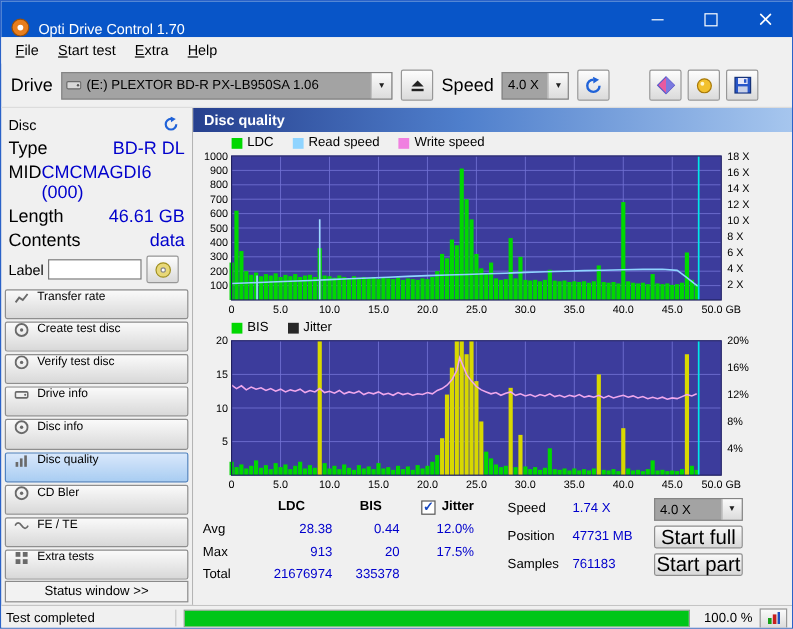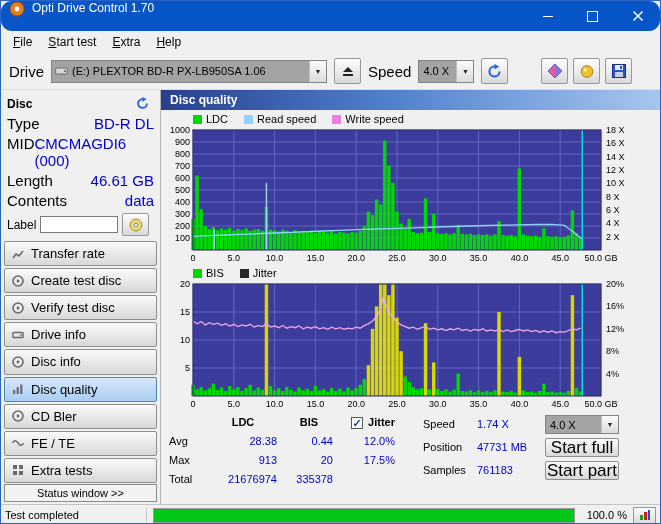--- a/index.html
+++ b/index.html
@@ -1,19 +1,19 @@
 <!DOCTYPE html>
 <html><head>
 <meta charset="utf-8">
 <style>
   html,body{margin:0;padding:0;background:#9a9a9a;}
   .window{position:relative;width:661px;height:524px;background:#f0f0f0;border:1px solid #2a62c8;
     box-sizing:border-box;font-family:"Liberation Sans",sans-serif;font-size:12px;color:#000;overflow:hidden;}
   
-  .titlebar{height:30px;background:#0855c8;display:flex;align-items:flex-start;color:#fff;border-radius:11px;}
+  .titlebar{height:30px;background:#0855c8;display:flex;align-items:flex-end;color:#fff;}
   .app-icon{margin:0 7px 0 8px;display:flex;}
   .title-text{font-size:12px;}
   .win-controls{margin-left:auto;display:flex;height:100%;}
   .win-btn{width:45px;height:100%;display:flex;align-items:center;justify-content:center;}
   .glyph-min{width:10px;height:1px;background:#fff;display:block;}
   .glyph-max{width:9px;height:9px;border:1px solid #fff;display:block;}
   
   .menubar{height:22px;display:flex;align-items:center;padding-left:4px;background:#f0f0f0;}
   .menu-item{display:inline-block;padding:3px 8px;cursor:default;}
   .menu-item::first-letter{text-decoration:underline;}
@@ -27,30 +27,30 @@
   .drive-combo{width:276px;}
   .speed-combo{width:56px;}
   .drive-ic{margin-left:3px;display:flex;}
   .tool-btn{width:27px;height:26px;border:1px solid #979797;border-radius:2px;
     background:linear-gradient(#fdfdfd,#dadada);display:flex;align-items:center;justify-content:center;box-sizing:border-box;}
   .tb-group{margin-left:26px;display:flex;gap:5px;}
   
   .main{display:flex;height:414px;}
   .sidebar{width:160px;box-sizing:border-box;border-right:1px solid #b4b4b4;display:flex;flex-direction:column;padding:3px 3px 2px 3px;}
   .disc-header{display:flex;align-items:center;justify-content:space-between;height:21px;padding:0 3px;}
-  .disc-title{font-weight:bold;}
+  .disc-title{font-weight:normal;}
   .icon-btn{width:22px;height:19px;display:flex;align-items:center;justify-content:center;border:1px solid transparent;}
   .info-row{display:flex;justify-content:space-between;font-size:15px;padding:1px 3px 2px 3px;}
   .info-val{color:#0000cc;}
   .label-row{display:flex;align-items:center;gap:4px;padding:2px 3px 4px 3px;}
   .label-input{width:78px;height:17px;border:1px solid #7a7a7a;font-size:11px;padding:0 2px;box-sizing:border-box;font-family:"Liberation Sans",sans-serif;}
   .cd-btn{width:25px;height:21px;border:1px solid #979797;border-radius:2px;background:linear-gradient(#fdfdfd,#dadada);
     display:flex;align-items:center;justify-content:center;}
   .side-btn{height:26px;margin:1px 0;border:1px solid #8e8e8e;border-radius:2px;
-    background:linear-gradient(#fafafa,#d8d8d8);display:flex;align-items:center;gap:7px;padding:0 7px;font-size:13px;cursor:default;}
+    background:linear-gradient(#fafafa,#d8d8d8);display:flex;gap:7px;padding:0 7px;font-size:10px;cursor:default;}
   .side-btn.active{background:linear-gradient(#d9e8fb,#a9cdf2);border-color:#4f82c0;}
   .status-btn{margin-top:auto;height:18px;border:1px solid #8a8a8a;background:#f2f2f2;
     display:flex;align-items:center;justify-content:center;font-size:11px;}
   
   .content{flex:1;display:flex;flex-direction:column;background:#f0f0f0;}
   .panel-header{height:20px;background:linear-gradient(90deg,#27408e 0%,#4f7fcc 45%,#a6c6ee 100%);
     color:#fff;font-weight:bold;display:flex;align-items:center;padding-left:9px;font-size:12px;}
   .legend{display:flex;gap:16px;margin:2px 0 0 32px;font-size:11px;align-items:center;height:14px;}
   .legend-item{display:flex;align-items:center;}
   .swatch{width:9px;height:9px;display:inline-block;margin-right:4px;}

